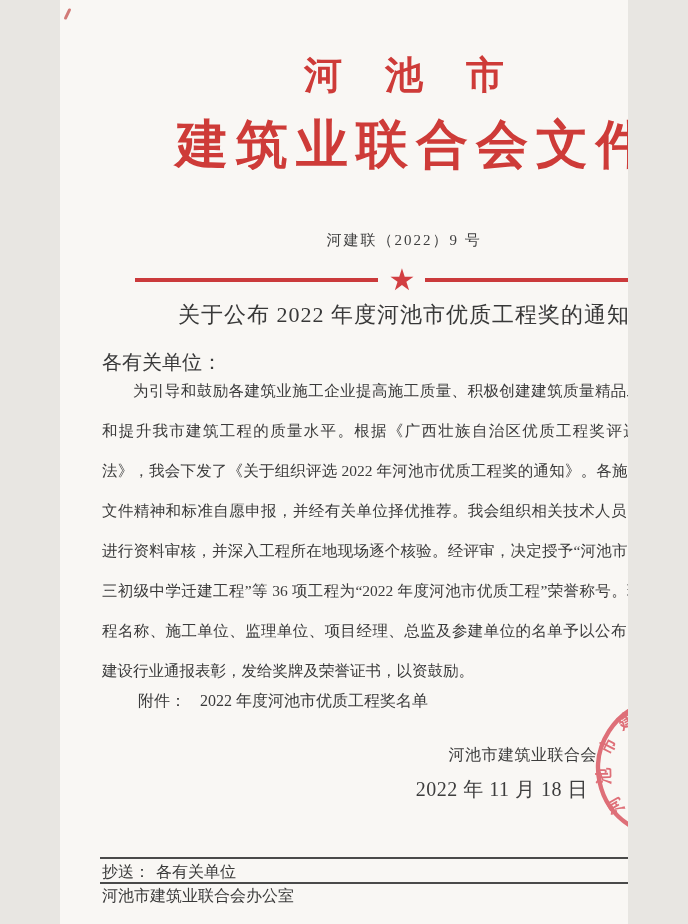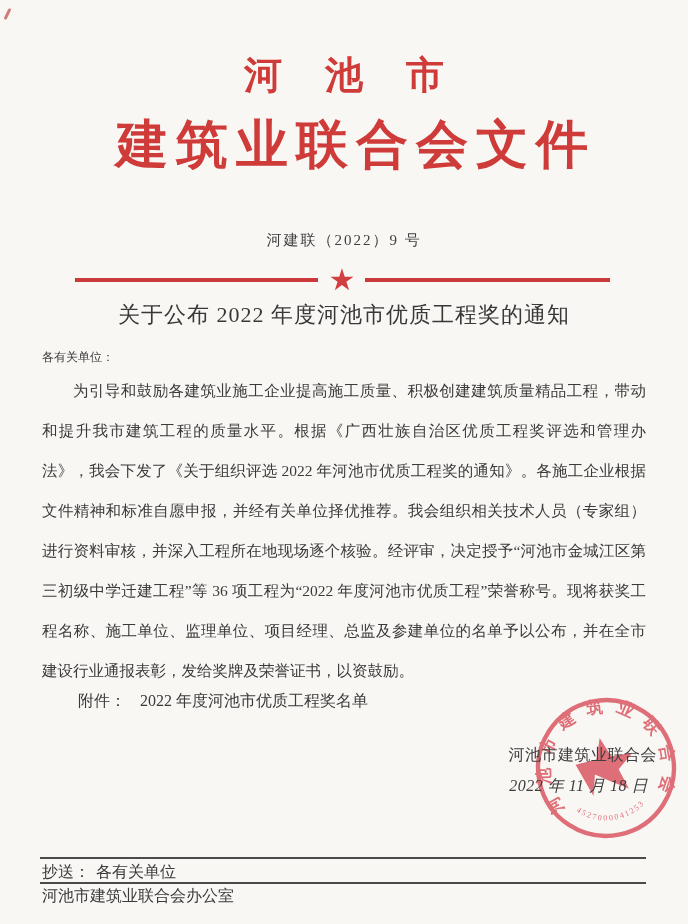--- a/index.html
+++ b/index.html
@@ -1,18 +1,18 @@
 <!DOCTYPE html>
 <html><head>
 <meta charset="utf-8">
 <style>
   html,body{margin:0;padding:0;background:#e8e6e2;}
   .page{
     position:relative;
-    width:688px;height:924px;
+    width:568px;height:924px;
     margin:0 auto;
     background:#f9f7f4;
     font-family:"Liberation Serif","DejaVu Serif",serif;
     color:#3a3a3a;
     overflow:hidden;
   }
   .pen-mark{
     position:absolute;left:6px;top:8px;width:3px;height:12px;
     background:#c4504e;opacity:.75;transform:rotate(26deg);border-radius:2px;
   }
@@ -39,38 +39,38 @@
     position:absolute;left:322px;top:261px;width:40px;
     text-align:center;font-size:30px;line-height:38px;color:#d23f42;
     font-family:"DejaVu Sans",sans-serif;
   }
   .doc-title{
     position:absolute;left:0;top:300px;width:688px;margin:0;
     text-align:center;font-size:22px;font-weight:normal;color:#383838;
     letter-spacing:1px;
   }
   .salutation{
-    position:absolute;left:42px;top:349px;font-size:12px;color:#3a3a3a;
+    position:absolute;left:42px;top:349px;font-size:20px;color:#3a3a3a;
   }
   .body-para{
     position:absolute;left:42px;top:371px;width:604px;margin:0;
     font-size:15.5px;line-height:40px;text-align:justify;
     text-indent:2em;color:#3a3a3a;
   }
   .attachment{
     position:absolute;left:78px;top:691px;font-size:16px;color:#3a3a3a;
   }
   .attachment .att-label{margin-right:14px;}
   .sig-org{
     position:absolute;right:31px;top:745px;font-size:16px;color:#3d3d3d;
     z-index:2;letter-spacing:.5px;
   }
   .sig-date{
-    position:absolute;right:40px;top:776px;font-size:16px;color:#3d3d3d;
-    z-index:2;letter-spacing:.5px;font-style:italic;
+    position:absolute;right:40px;top:776px;font-size:20px;color:#3d3d3d;
+    z-index:2;letter-spacing:.5px;
   }
   .seal{
     position:absolute;left:533px;top:695px;width:146px;height:146px;
     transform:rotate(-12deg);
     opacity:.85;mix-blend-mode:multiply;z-index:1;
   }
   .footer-row{position:absolute;left:42px;font-size:16px;color:#3a3a3a;}
   .footer-row .lbl{margin-right:6px;}
   .row1{top:838px;}
   .row2{top:862px;}

